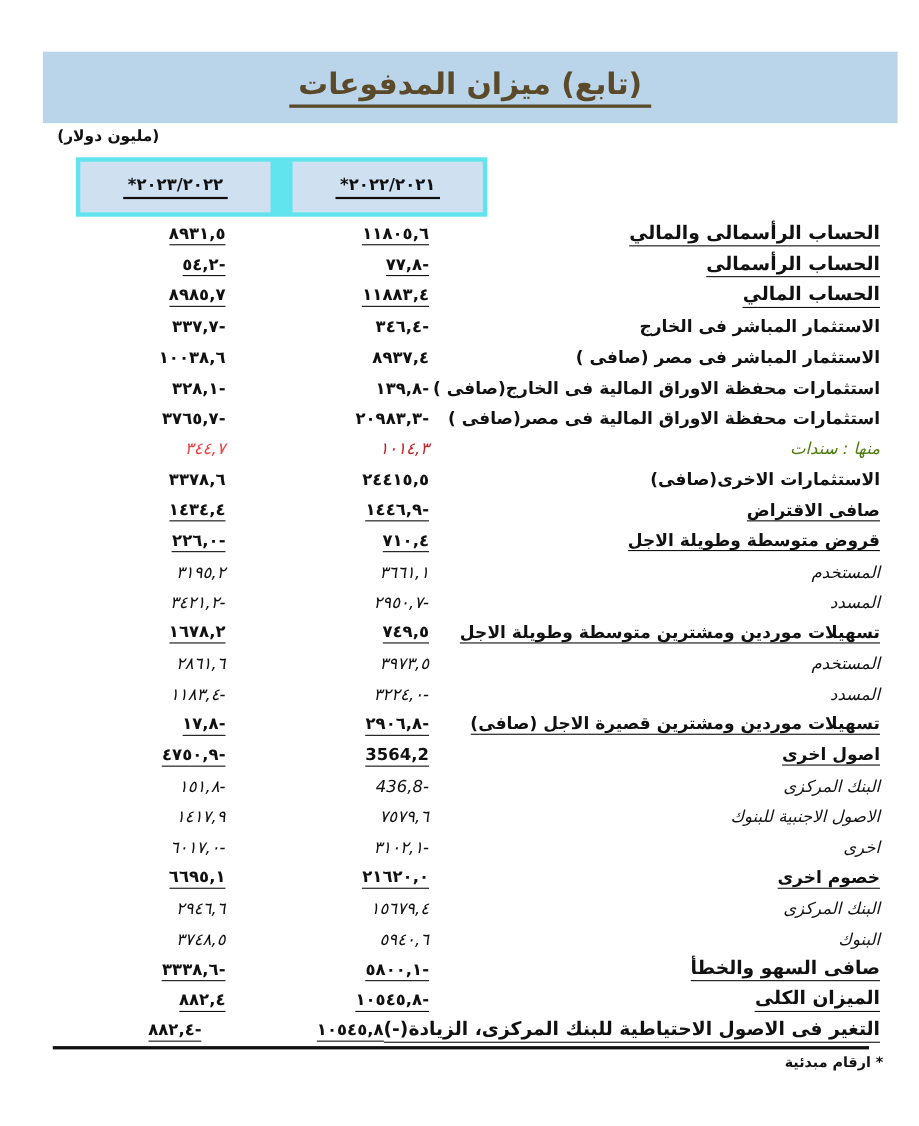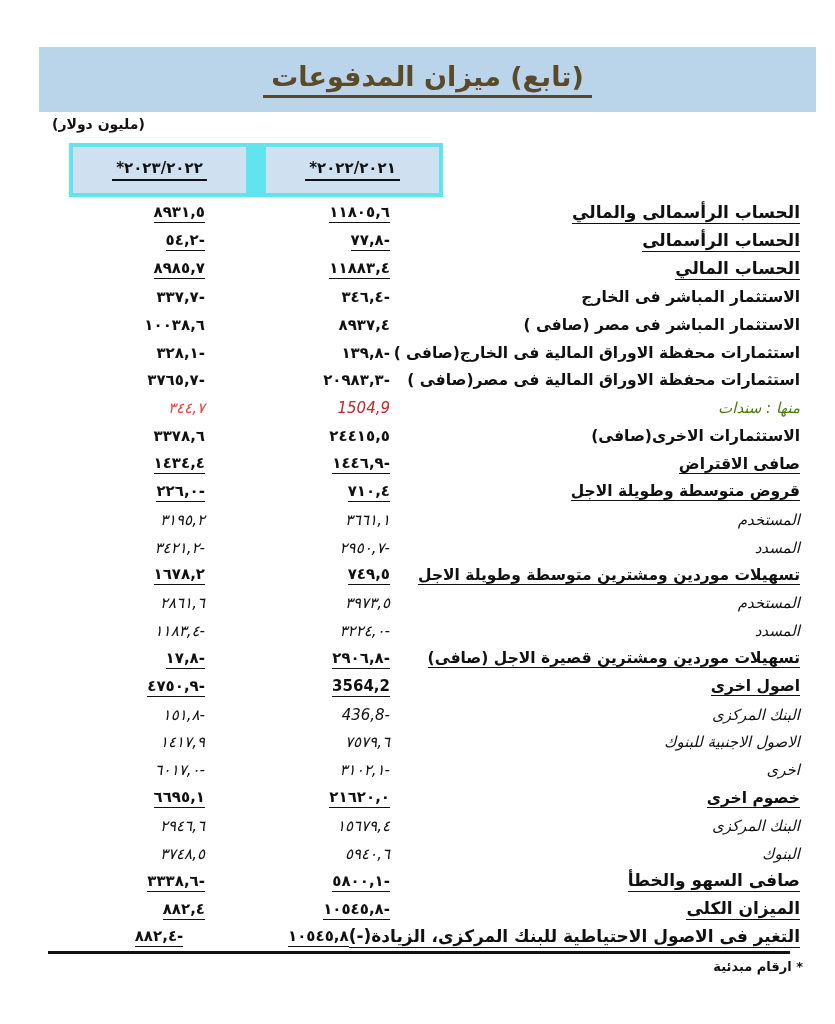--- a/index.html
+++ b/index.html
@@ -97,21 +97,21 @@
     <div class="cb"><span class="v">١٣٩,٨-</span></div>
     <div class="cl"><span class="lbl">استثمارات محفظة الاوراق المالية فى الخارج(صافى )</span></div>
   </div>
       <div class="row plain">
     <div class="ca"><span class="v">٣٧٦٥,٧-</span></div>
     <div class="cb"><span class="v">٢٠٩٨٣,٣-</span></div>
     <div class="cl"><span class="lbl">استثمارات محفظة الاوراق المالية فى مصر(صافى )</span></div>
   </div>
       <div class="row red">
     <div class="ca"><span class="v" style="color: #ef4444;">٣٤٤,٧</span></div>
-    <div class="cb"><span class="v" style="color: rgb(194, 38, 43);">1504,9</span></div>
+    <div class="cb"><span class="v" style="color: rgb(194, 38, 43);">١٠١٤,٣</span></div>
     <div class="cl"><span class="lbl" style="color: #4d7c0f;">منها : سندات</span></div>
   </div>
       <div class="row plain">
     <div class="ca"><span class="v">٣٣٧٨,٦</span></div>
     <div class="cb"><span class="v">٢٤٤١٥,٥</span></div>
     <div class="cl"><span class="lbl">الاستثمارات الاخرى(صافى)</span></div>
   </div>
       <div class="row sub">
     <div class="ca"><span class="v">١٤٣٤,٤</span></div>
     <div class="cb"><span class="v">١٤٤٦,٩-</span></div>

